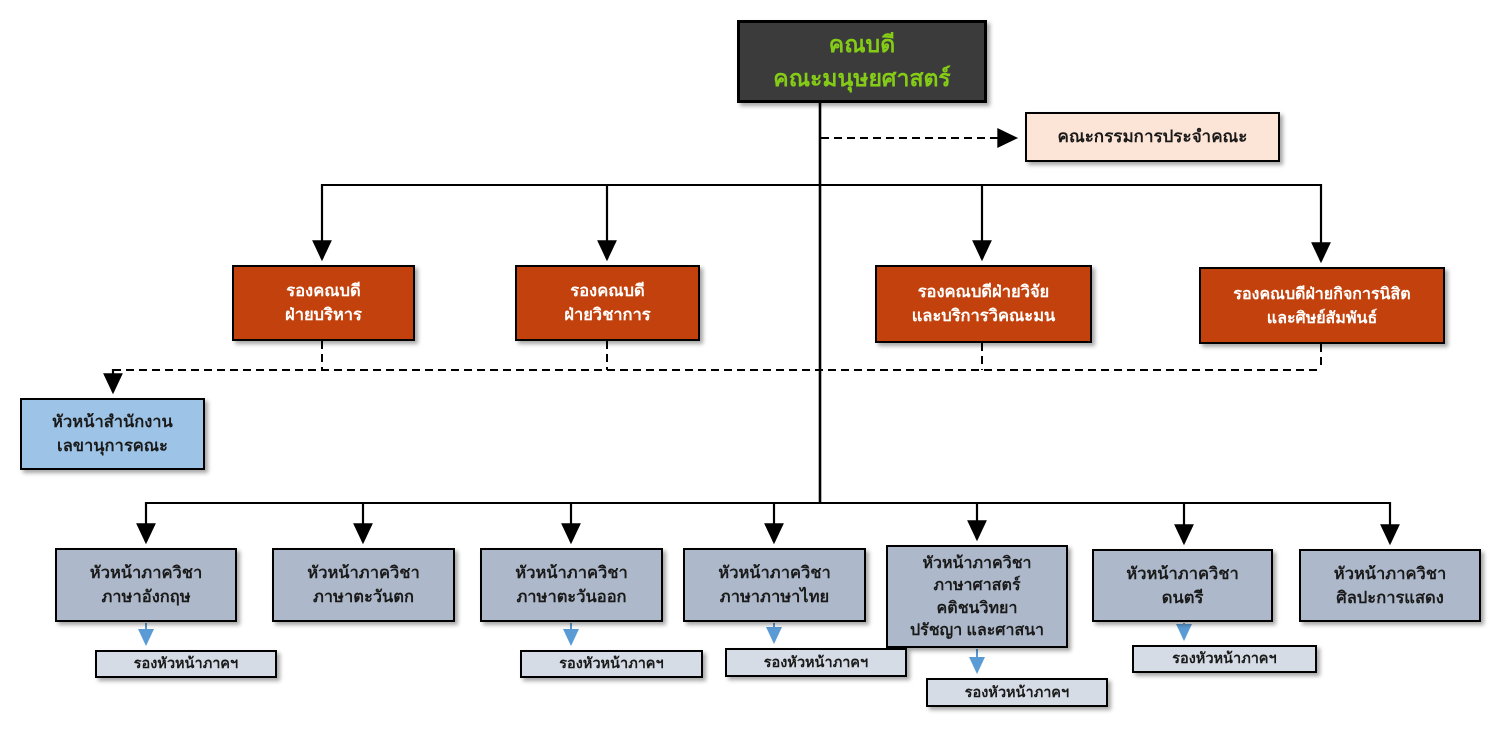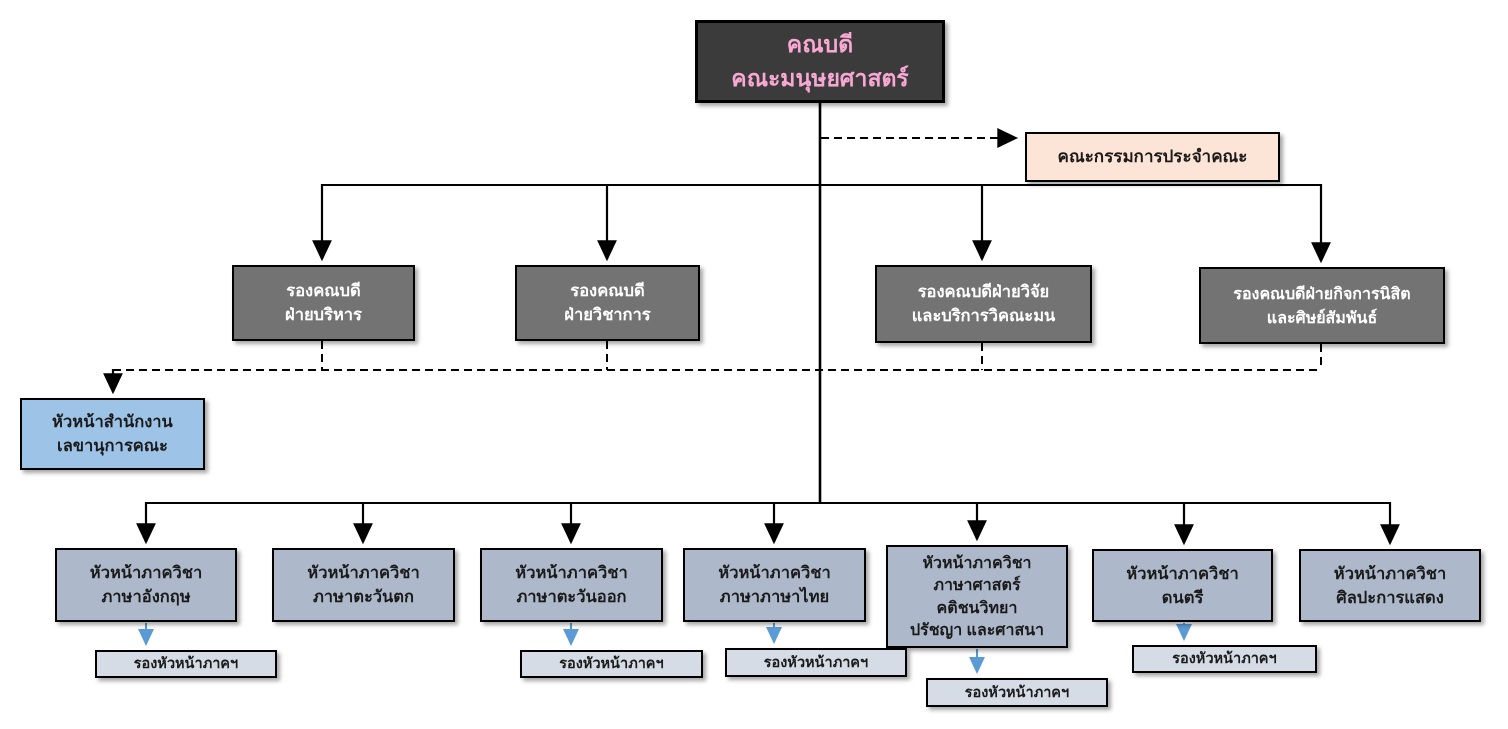--- a/index.html
+++ b/index.html
@@ -28,22 +28,22 @@
     align-items: center;
     justify-content: center;
     text-align: center;
     font-weight: bold;
     white-space: pre-line;
     line-height: 1.45;
     box-shadow: 3px 3px 4px rgba(0,0,0,0.35);
     border: 2.5px solid #000000;
     color: #1a1a1a;
   }
-  .dark   { background: #3b3b3b; color: #f9a8d4; border-width: 3px; }
-  .gray   { background: #737373; color: #ffffff; }
+  .dark   { background: #3b3b3b; color: #84cc16; border-width: 3px; margin-left: 42px; }
+  .gray   { background: #c2410c; color: #ffffff; }
   .peach  { background: #fce4d6; border-width: 2px; }
   .blue   { background: #9dc3e6; }
   .bluegray { background: #adb9ca; }
   .light  { background: #d6dce5; border-width: 2px; line-height: 1.2; margin-left: 40px; }
 </style>
 </head>
 <body>
 
 <div class="canvas">
 
@@ -94,21 +94,21 @@
       <line x1="571" y1="623" x2="571" y2="644" marker-end="url(#arrow-blue)"></line>
       <line x1="774" y1="623" x2="774" y2="642" marker-end="url(#arrow-blue)"></line>
       <line x1="977" y1="649" x2="977" y2="672" marker-end="url(#arrow-blue)"></line>
       <line x1="1184" y1="623" x2="1184" y2="639" marker-end="url(#arrow-blue)"></line>
     </g>
   </svg>
 
   <div class="node dark" style="left:695px; top:20px; width:250px; height:83px; font-size:23px;">คณบดี
 คณะมนุษยศาสตร์</div>
 
-  <div class="node peach" style="left:1025px; top:112px; width:255px; height:50px; font-size:17px;margin-top:20px;">คณะกรรมการประจำคณะ</div>
+  <div class="node peach" style="left:1025px; top:112px; width:255px; height:50px; font-size:17px;">คณะกรรมการประจำคณะ</div>
 
   <div class="node gray" style="left:232px; top:265px; width:183px; height:76px; font-size:16.5px;">รองคณบดี
 ฝ่ายบริหาร</div>
   <div class="node gray" style="left:515px; top:265px; width:185px; height:76px; font-size:16.5px;">รองคณบดี
 ฝ่ายวิชาการ</div>
   <div class="node gray" style="left:875px; top:265px; width:217px; height:78px; font-size:16.5px;">รองคณบดีฝ่ายวิจัย
 และบริการวิคณะมน</div>
   <div class="node gray" style="left:1199px; top:267px; width:246px; height:77px; font-size:16px;">รองคณบดีฝ่ายกิจการนิสิต
 และศิษย์สัมพันธ์</div>
 

